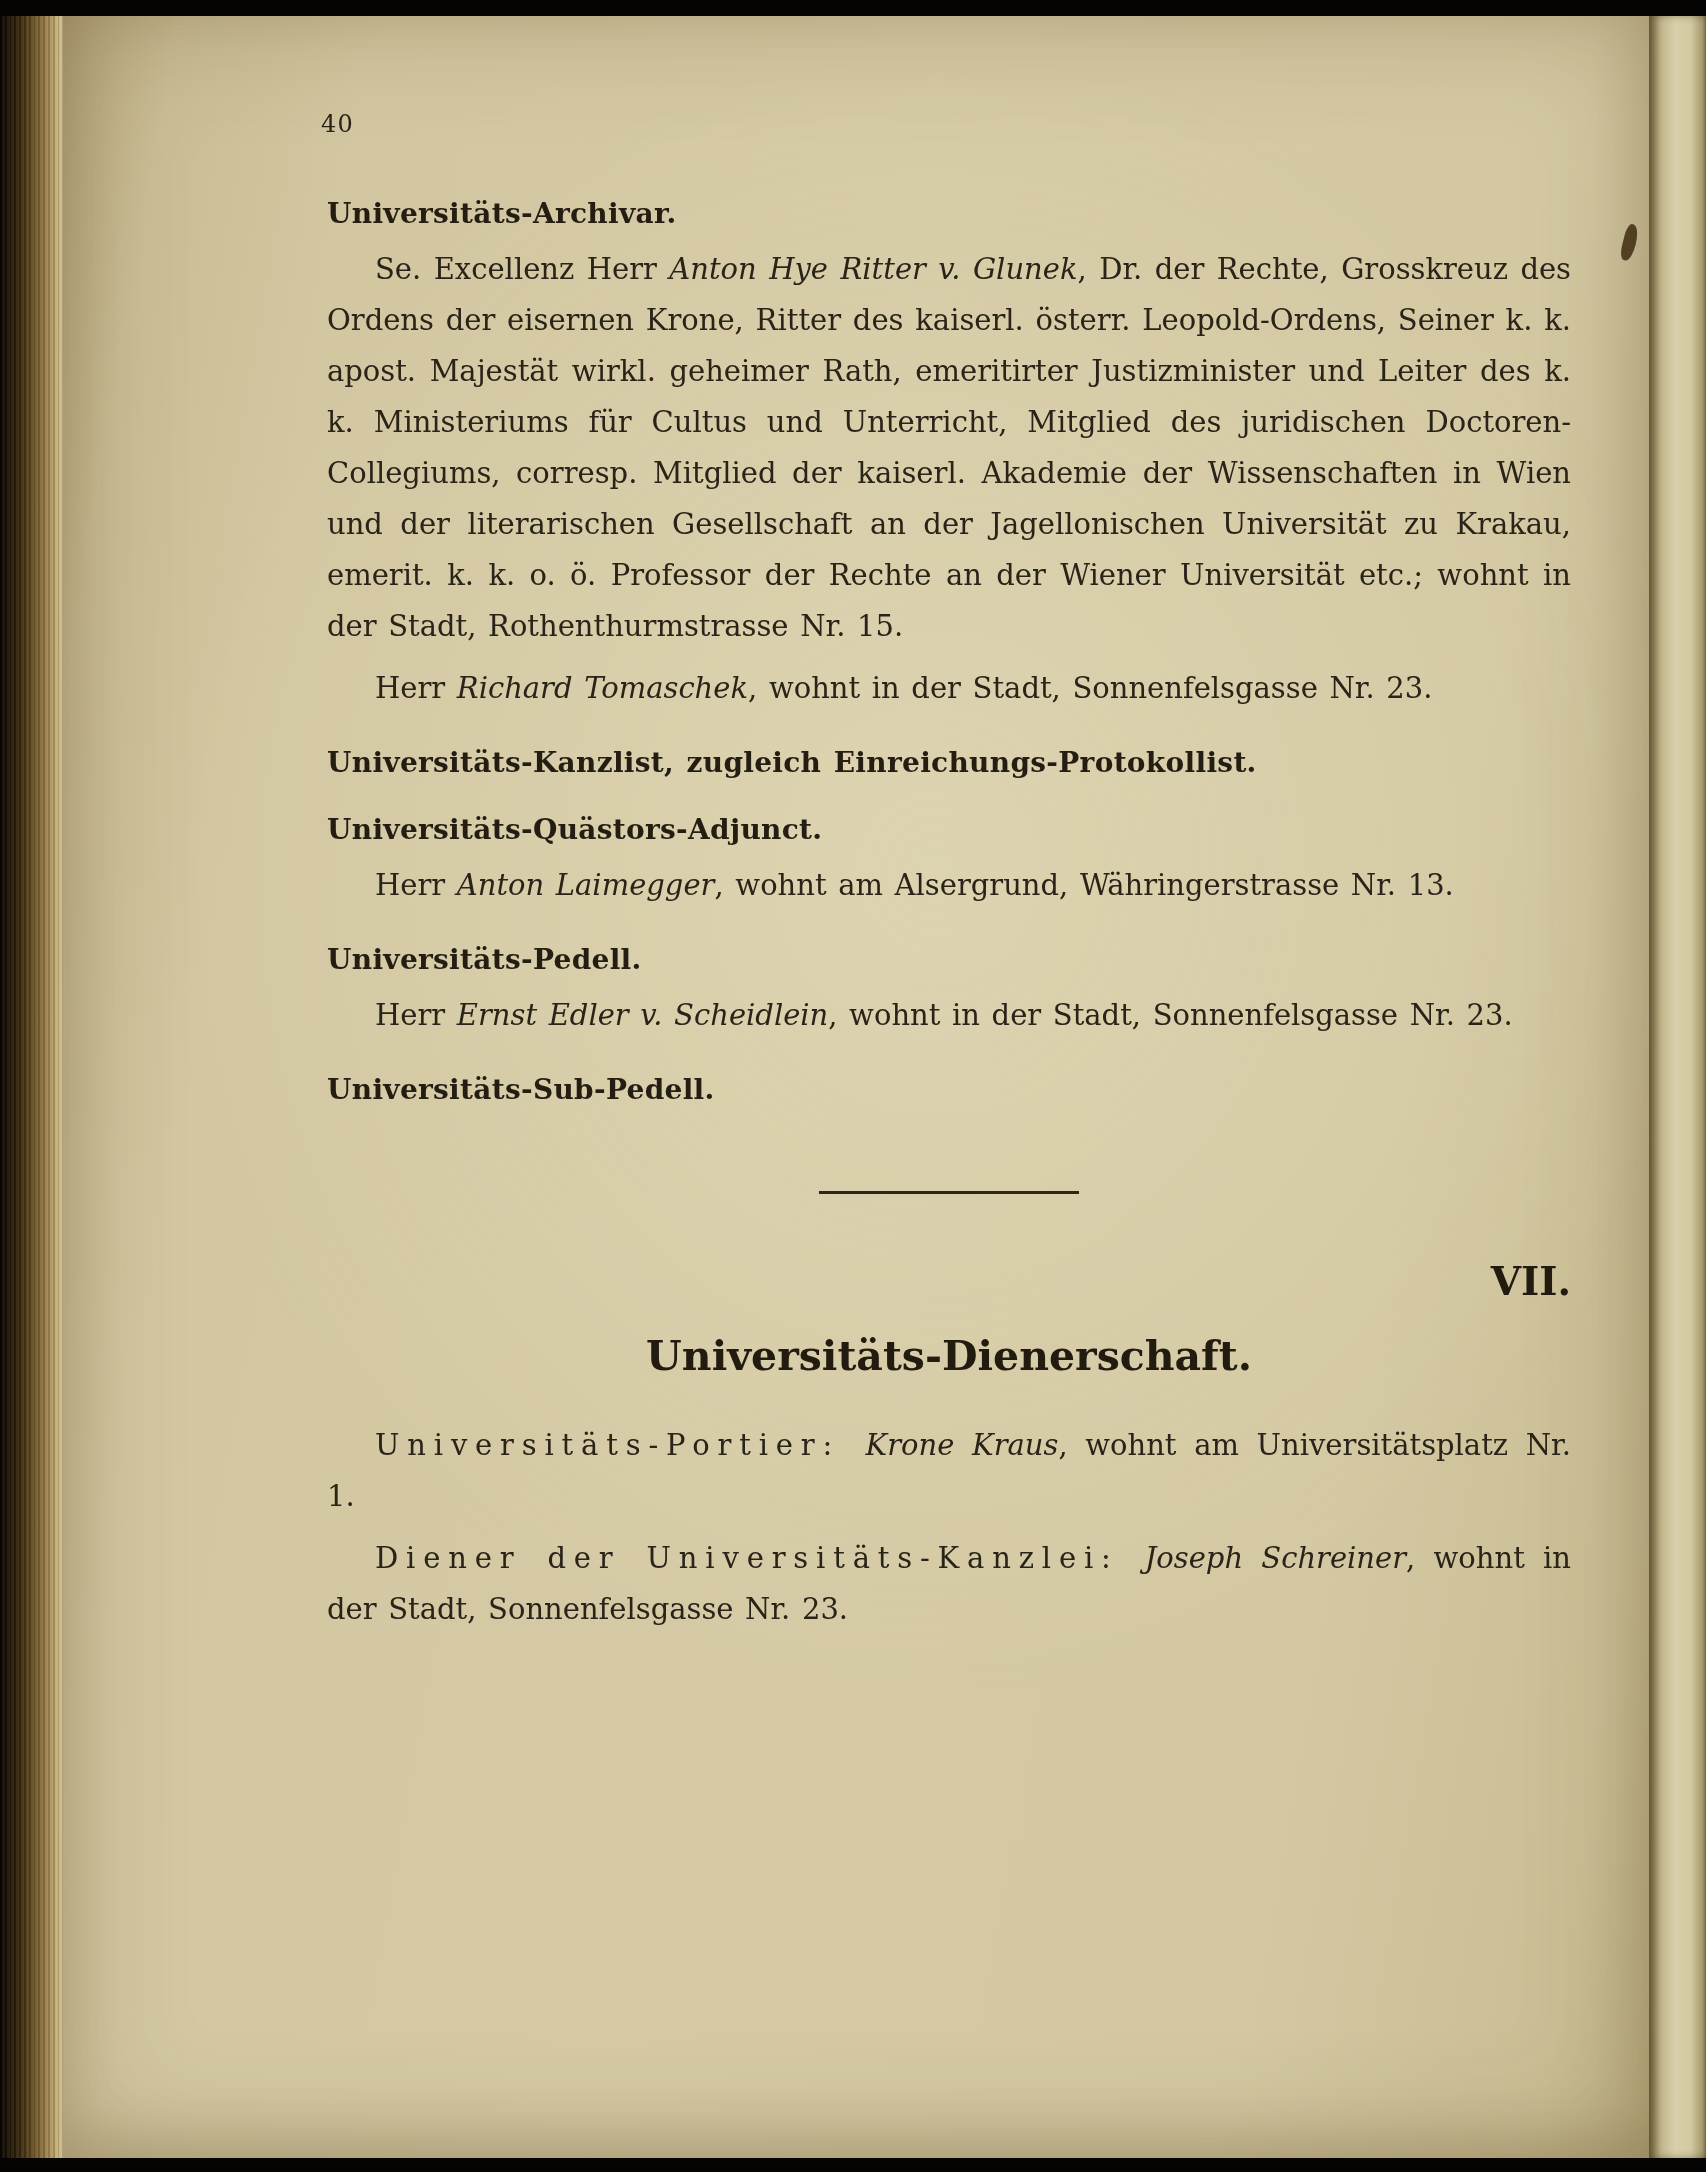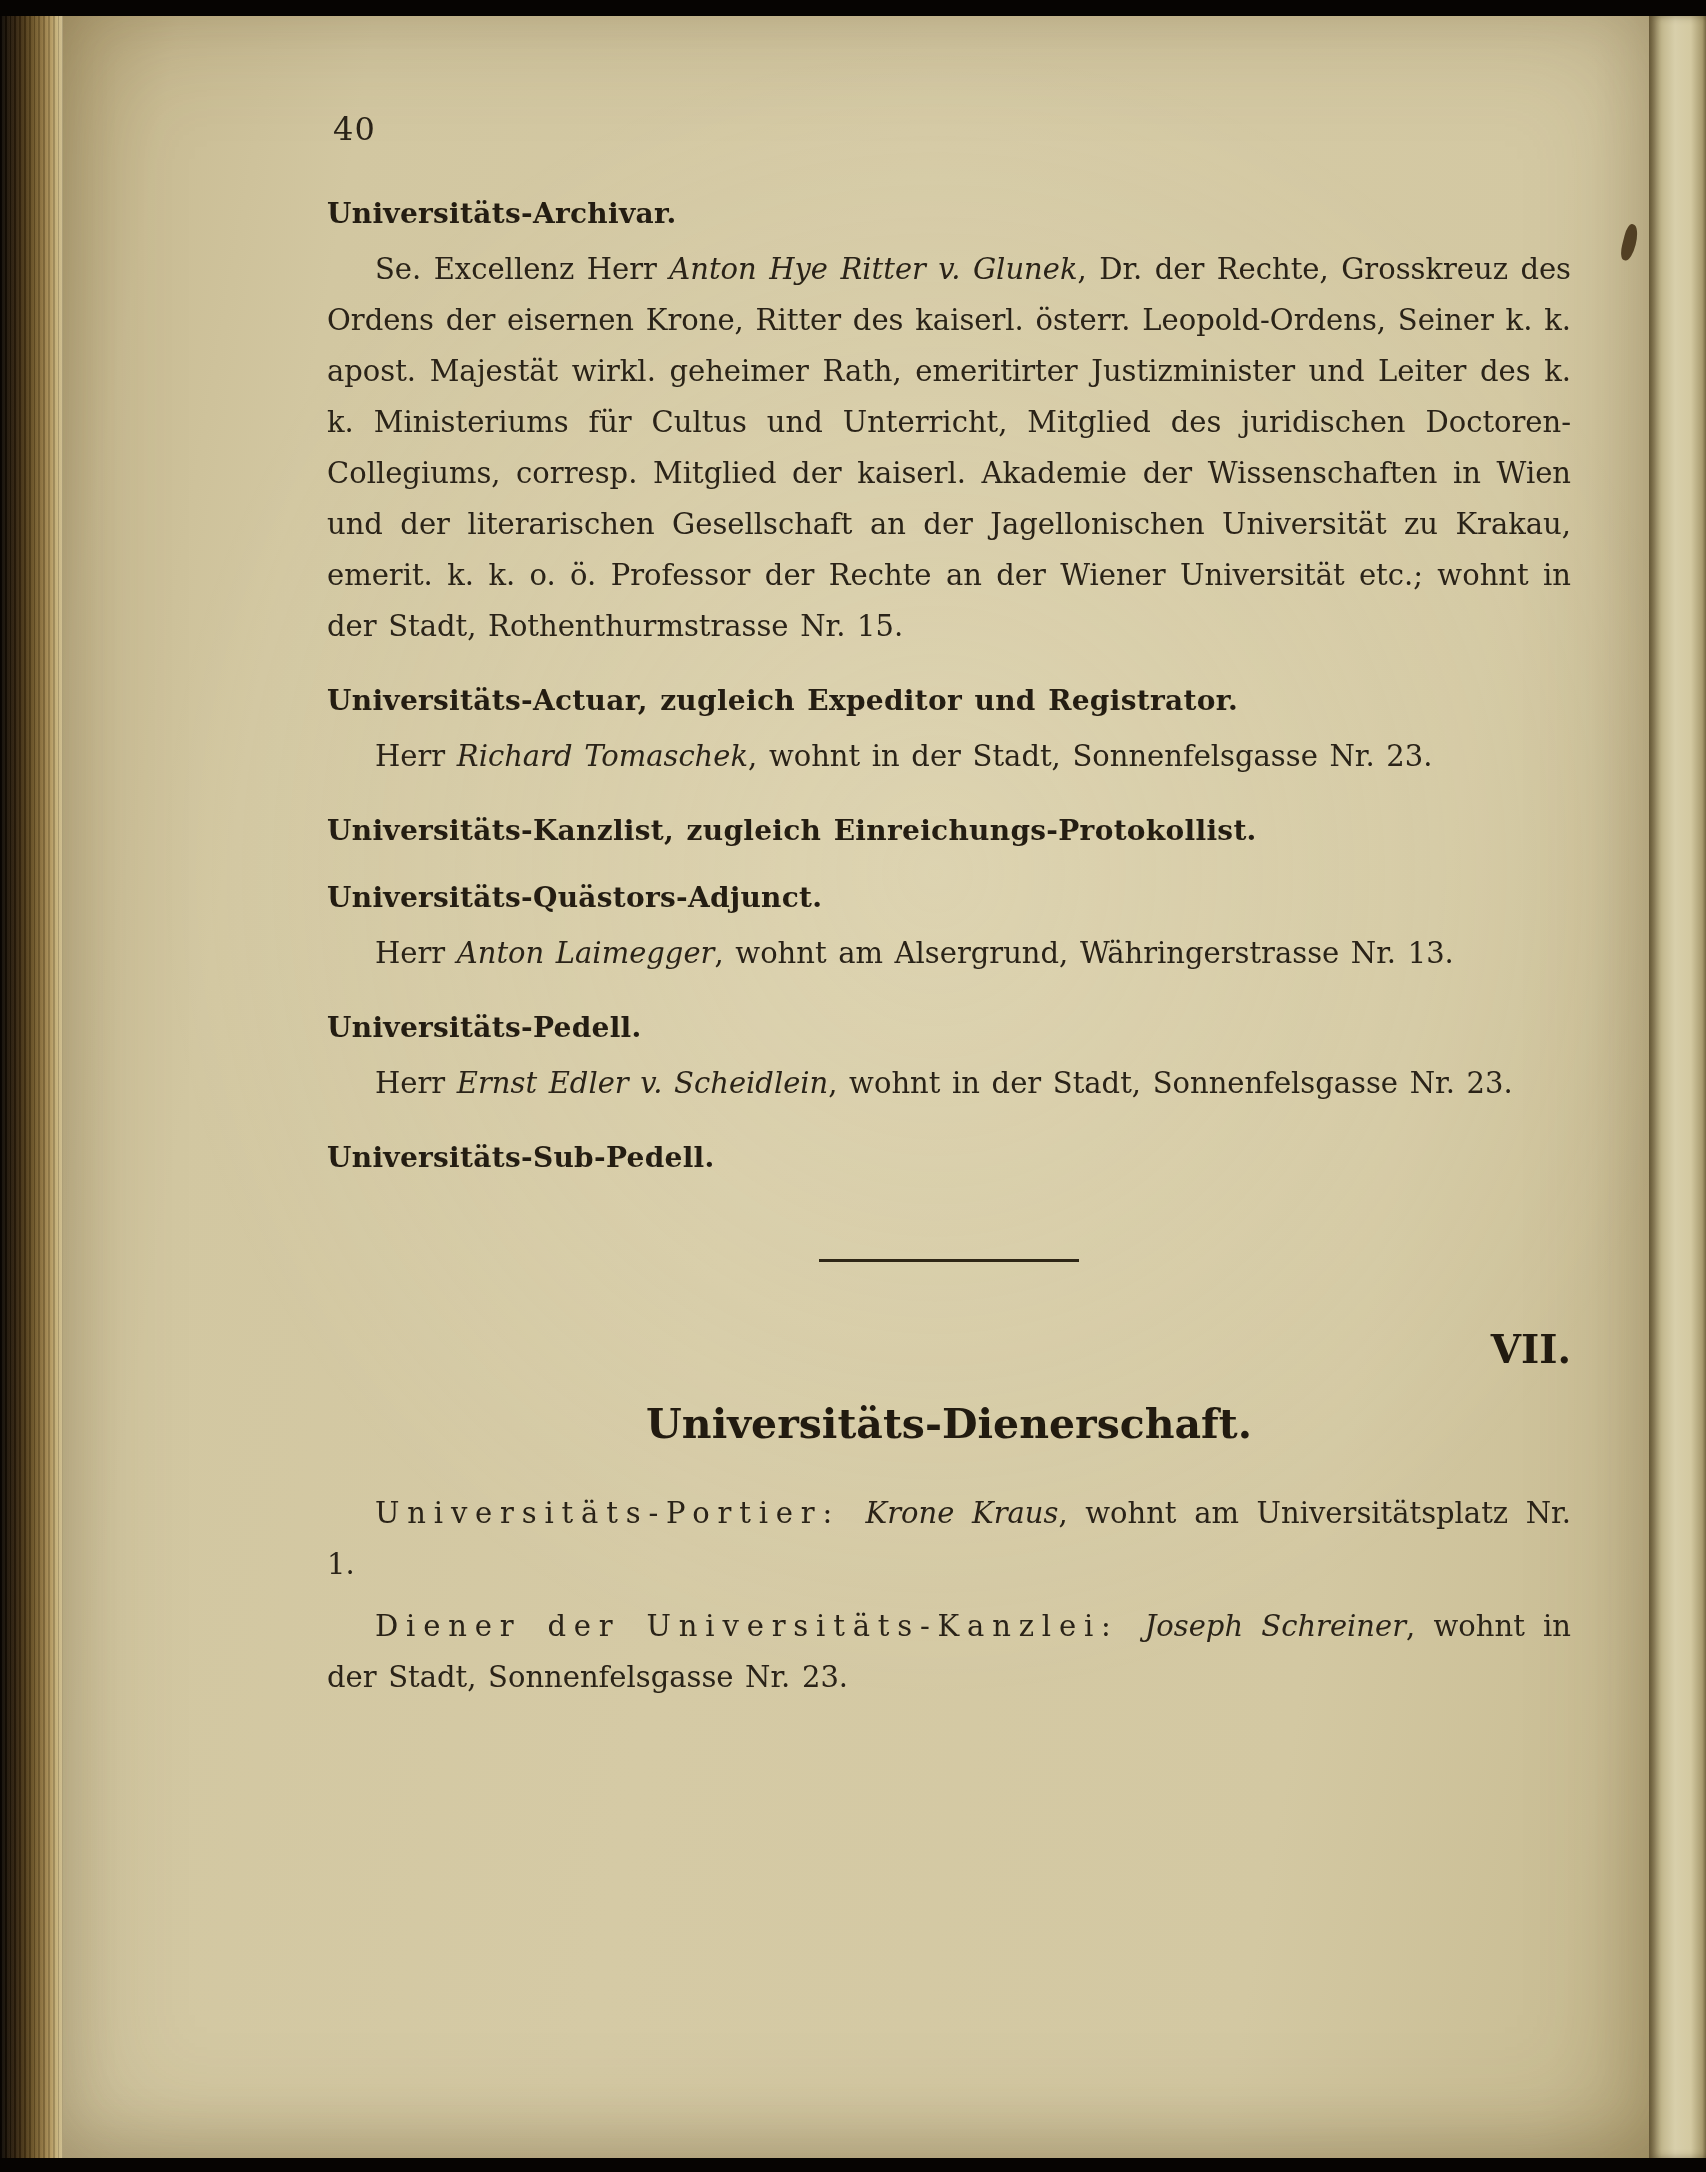--- a/index.html
+++ b/index.html
@@ -50,22 +50,22 @@
     transform: rotate(14deg); opacity: 0.85;
   }
   .film-bar-top, .film-bar-bottom {
     position: absolute; left: 0; right: 0; height: 15.7px; background: #060402;
   }
   .film-bar-top { top: 0; }
   .film-bar-bottom { bottom: 0; height: 14.5px; }
 
   
   .page-number {
-    position: absolute; left: 270px; top: 95px;
-    font-size: 32px; color: var(--ink, #2a2318); letter-spacing: 1.2px;
+    position: absolute; left: 258px; top: 95px;
+    font-size: 24px; color: var(--ink, #2a2318); letter-spacing: 1.2px;
   }
   .text-block {
     position: absolute; left: 264px; top: 181px; width: 1244px;
     color: var(--ink, #2a2318);
     font-size: 29px; line-height: 51px;
     text-align: justify; word-spacing: 2.4px;
   }
   .section-heading {
     font-size: 28px; font-weight: bold; text-align: left;
     line-height: 36px; margin: 31px 0 12px; text-indent: 0;
@@ -92,21 +92,20 @@
 </head>
 <body>
 
 <div class="scan">
   <div class="page-stack"></div>
   <div class="paper">
     <div class="page-number">40</div>
     <main class="text-block">
         <h3 class="section-heading">Universitäts-Archivar.</h3>
         <p class="body-paragraph"><span>Se. Excellenz Herr </span><span class="it">Anton Hye Ritter v. Glunek</span><span>, Dr. der Rechte, Grosskreuz des Ordens der eisernen Krone, Ritter des kaiserl. österr. Leopold-Ordens, Seiner k. k. apost. Majestät wirkl. geheimer Rath, emeritirter Justizminister und Leiter des k. k. Ministeriums für Cultus und Unterricht, Mitglied des juridischen Doctoren-Collegiums, corresp. Mitglied der kaiserl. Akademie der Wissenschaften in Wien und der literarischen Gesellschaft an der Jagellonischen Universität zu Krakau, emerit. k. k. o. ö. Professor der Rechte an der Wiener Universität etc.; wohnt in der Stadt, Rothenthurmstrasse Nr. 15.</span></p>
-        <h3 class="section-heading">Universitäts-Actuar, zugleich Expeditor und Registrator.</h3>
         <p class="body-paragraph"><span>Herr </span><span class="it">Richard Tomaschek</span><span>, wohnt in der Stadt, Sonnenfelsgasse Nr. 23.</span></p>
         <h3 class="section-heading">Universitäts-Kanzlist, zugleich Einreichungs-Protokollist.</h3>
         <h3 class="section-heading">Universitäts-Quästors-Adjunct.</h3>
         <p class="body-paragraph"><span>Herr </span><span class="it">Anton Laimegger</span><span>, wohnt am Alsergrund, Währingerstrasse Nr. 13.</span></p>
         <h3 class="section-heading">Universitäts-Pedell.</h3>
         <p class="body-paragraph"><span>Herr </span><span class="it">Ernst Edler v. Scheidlein</span><span>, wohnt in der Stadt, Sonnenfelsgasse Nr. 23.</span></p>
         <h3 class="section-heading">Universitäts-Sub-Pedell.</h3>
         <hr class="divider">
         <h2 class="chapter-number">VII.</h2>
         <h1 class="chapter-title">Universitäts-Dienerschaft.</h1>

